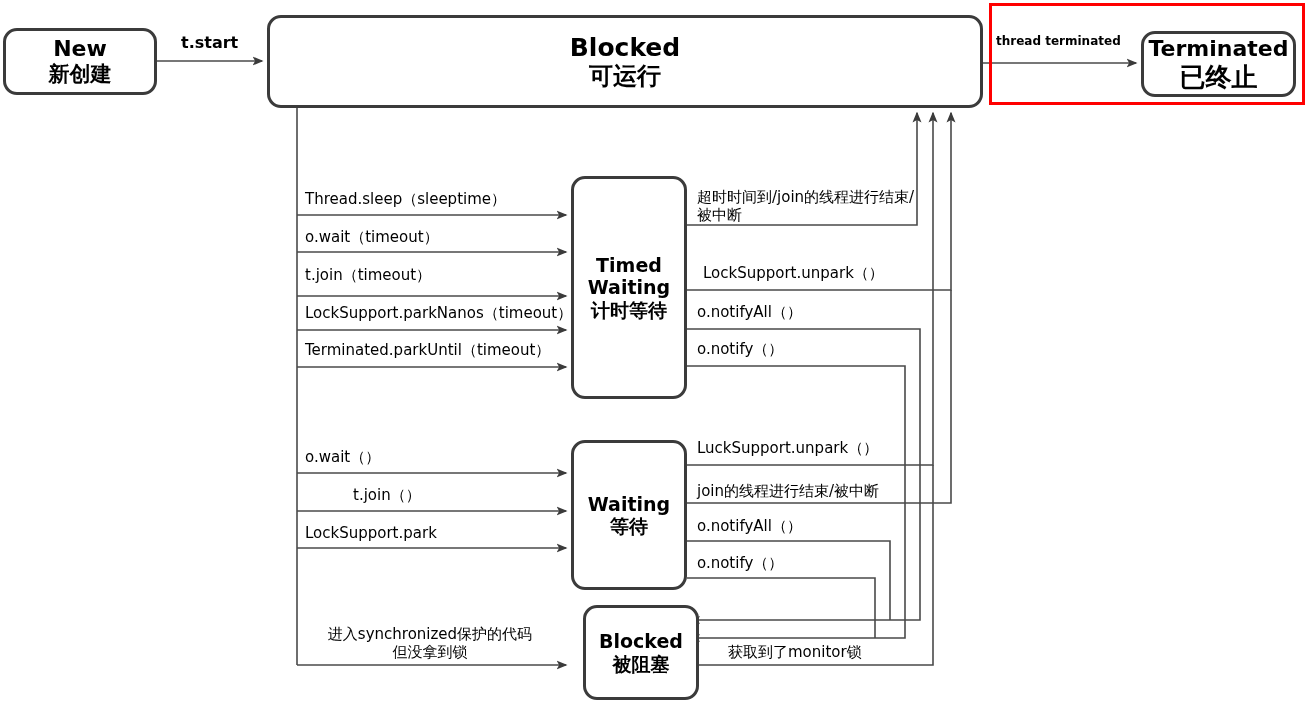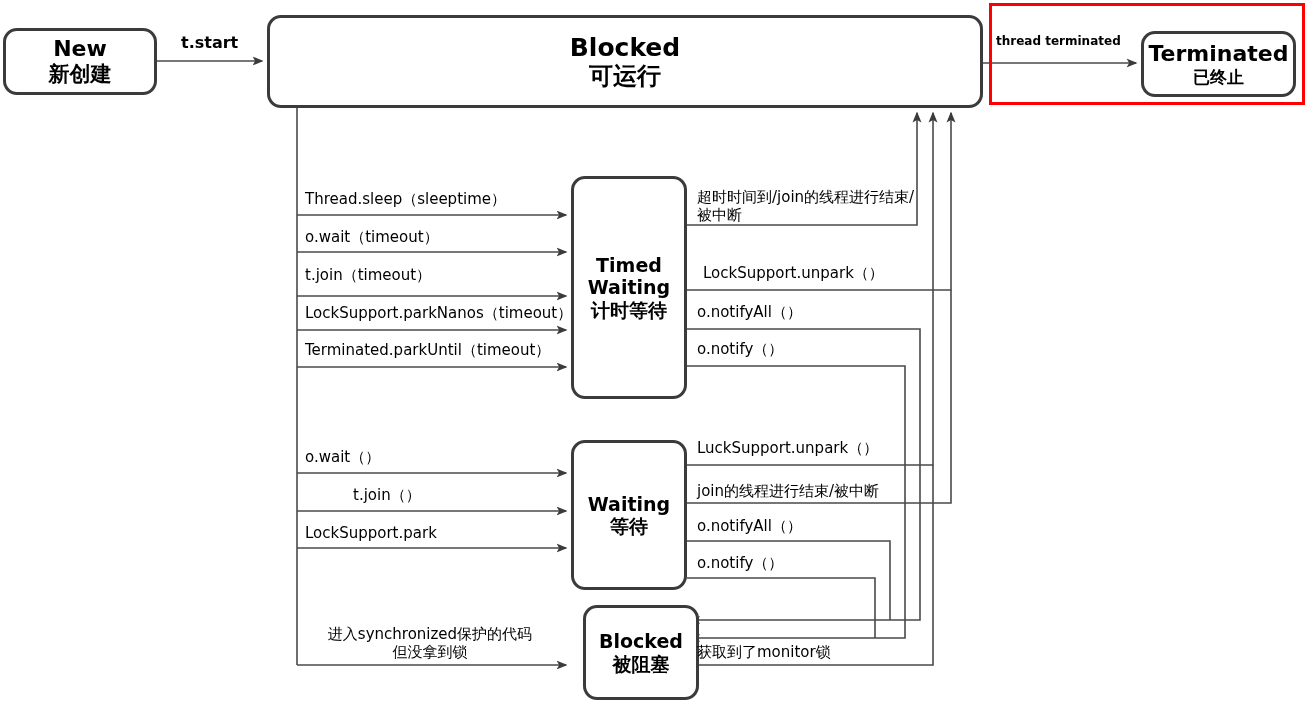--- a/index.html
+++ b/index.html
@@ -22,21 +22,21 @@
   #node-new{left:3px;top:28px;width:154px;height:67px;}
   #node-new .en{font-size:22px;}
   #node-new .cn{font-size:21px;}
 
   #node-runnable{left:267px;top:15px;width:716px;height:93px;}
   #node-runnable .en{font-size:25px;}
   #node-runnable .cn{font-size:24px;}
 
   #node-terminated{left:1141px;top:31px;width:155px;height:66px;}
   #node-terminated .en{font-size:22px;}
-  #node-terminated .cn{font-size:17px;}
+  #node-terminated .cn{font-size:26px;}
 
   #node-timedwaiting{left:571px;top:176px;width:116px;height:223px;}
   #node-timedwaiting .en{font-size:19px;}
   #node-timedwaiting .cn{font-size:19px;}
 
   #node-waiting{left:571px;top:440px;width:116px;height:150px;}
   #node-waiting .en{font-size:19px;}
   #node-waiting .cn{font-size:19px;}
 
   #node-blocked{left:571px;top:605px;width:116px;height:95px;margin-left:12px;}
@@ -165,15 +165,15 @@
   <div class="lbl" style="left:697px;top:439px;">LuckSupport.unpark（）</div>
   <div class="lbl" style="left:697px;top:482px;">join的线程进行结束/被中断</div>
   <div class="lbl" style="left:697px;top:517px;">o.notifyAll（）</div>
   <div class="lbl" style="left:697px;top:554px;">o.notify（）</div>
 
   <div class="lbl wrap" style="left:300px;top:625px;width:260px;text-align:center;">
     <span>进入synchronized保护的代码</span><br>
     <span>但没拿到锁</span>
   </div>
 
-  <div class="lbl" style="left:697px;top:643px;">获取到了monitor锁</div>
+  <div class="lbl" style="left:728px;top:643px;">获取到了monitor锁</div>
 
 </div>
 
 </body></html>

